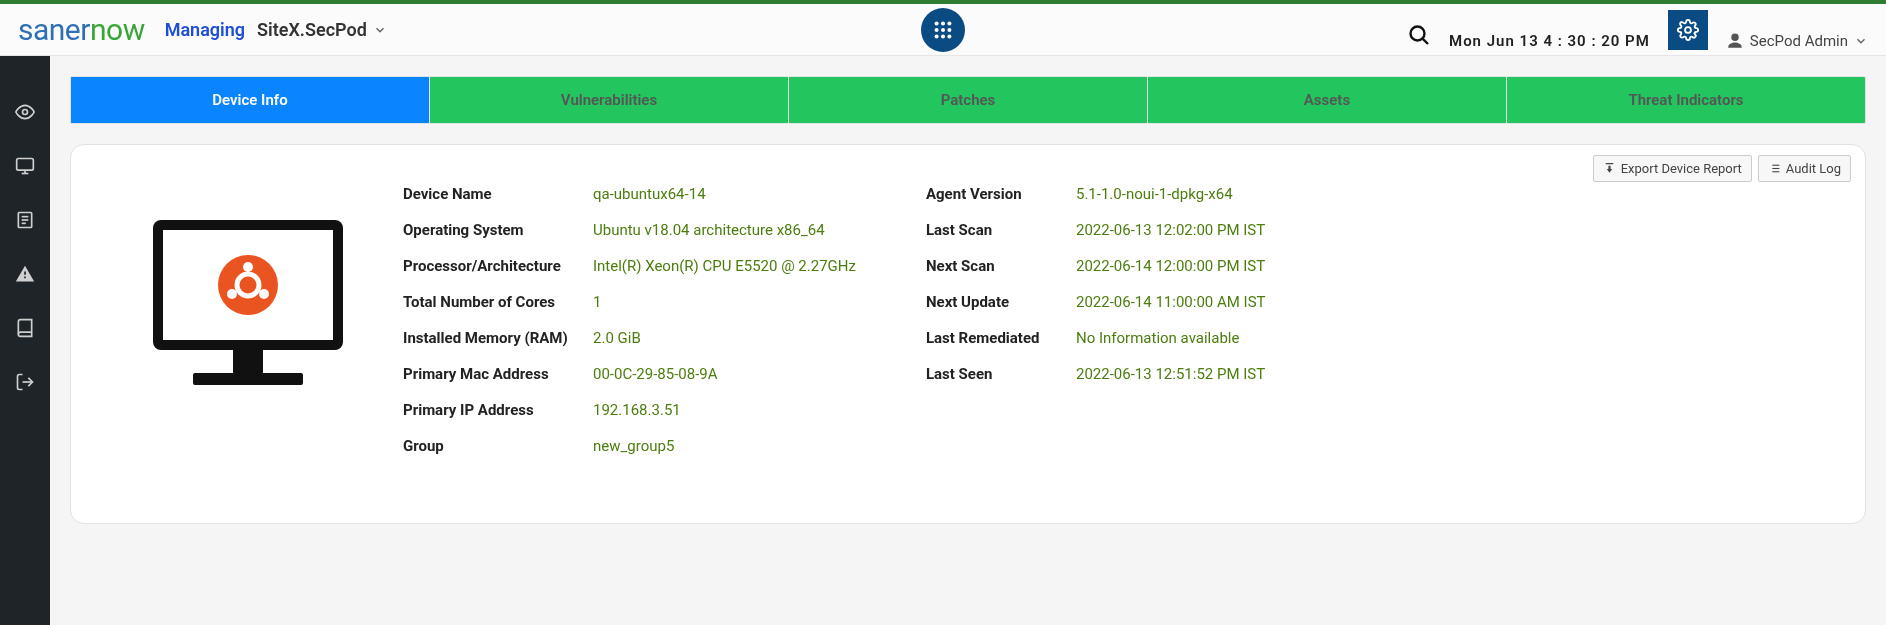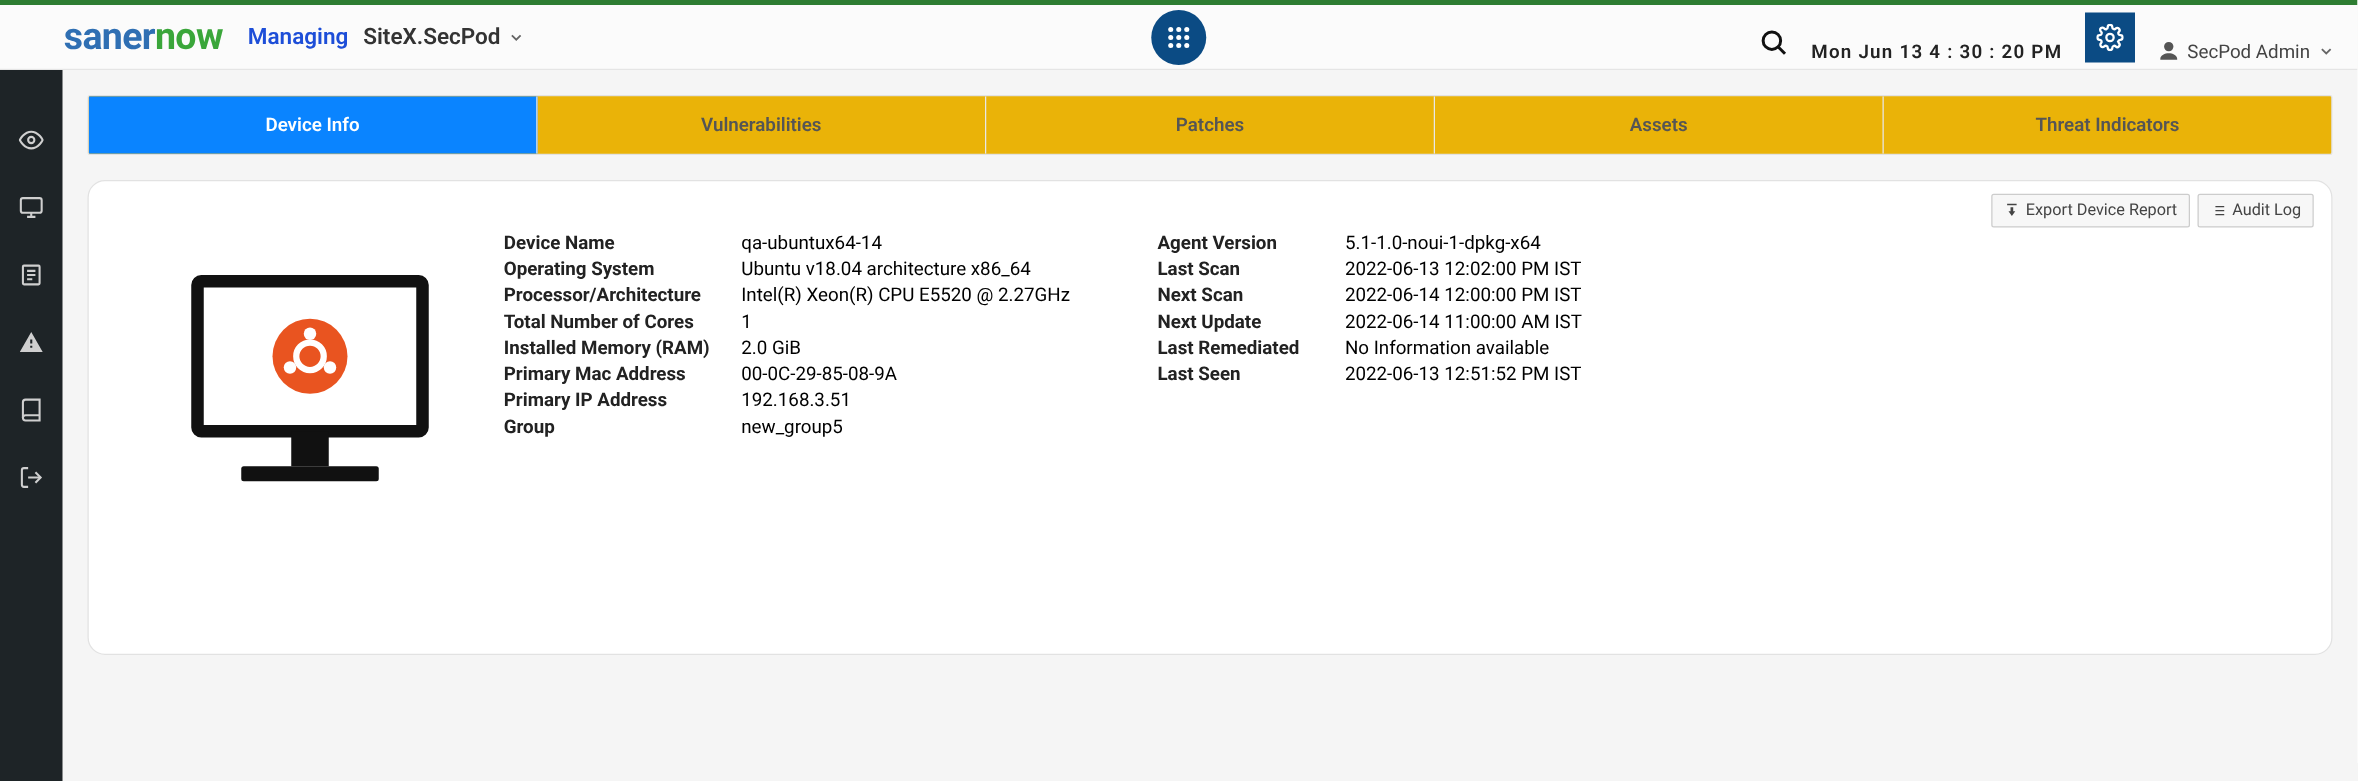--- a/index.html
+++ b/index.html
@@ -1,47 +1,47 @@
 <!DOCTYPE html>
 <html><head>
 <meta charset="utf-8">
 <style>
   * { box-sizing: border-box; margin: 0; padding: 0; }
   body { font-family: -apple-system, "Segoe UI", Roboto, "Helvetica Neue", Arial, sans-serif; font-size: 14px; color: #333; background: #f5f5f5; width: 1886px; }
   .topbar-green { height: 4px; background: #2e7d32; width: 100%; }
   .topbar { height: 52px; background: #fbfbfb; display: flex; align-items: center; padding: 0 18px; border-bottom: 1px solid #e5e5e5; position: relative; }
-  .logo { font-size: 30px; font-weight: 700; letter-spacing: -0.5px; margin-left: 33px; }
+  .logo { font-size: 30px; font-weight: 400; letter-spacing: -0.5px; }
   .logo .blue { color: #2f6fb3; }
   .logo .green { color: #3aa63a; }
   .managing { margin-left: 20px; font-size: 18px; color: #1d4ed8; font-weight: 600; }
   .site { margin-left: 12px; font-size: 18px; color: #333; font-weight: 600; display:flex; align-items:center; cursor:pointer; }
   .site svg { margin-left: 6px; }
   .center-launcher { position: absolute; left: 50%; top: 50%; transform: translate(-50%, -50%); width: 44px; height: 44px; border-radius: 50%; background: #0b4b84; display:flex; align-items:center; justify-content:center; cursor:pointer; }
   .right-tools { margin-left: auto; display:flex; align-items:flex-end; gap: 18px; }
   .datetime { font-size: 15px; color: #222; font-weight: 600; letter-spacing: 1px; }
   .gear-btn { width: 40px; height: 40px; background: #0b4b84; display:flex; align-items:center; justify-content:center; cursor:pointer; }
   .user-area { display:flex; align-items:center; gap:6px; color:#444; font-size:15px; cursor:pointer; }
   .body-row { display:flex; }
   .sidebar { width: 50px; background: #1e2427; min-height: 570px; display:flex; flex-direction:column; align-items:center; padding-top: 46px; gap: 34px; }
   .sidebar .icn { color: #cfcfcf; cursor:pointer; display:flex; align-items:center; justify-content:center; }
   .content { flex:1; padding: 20px; }
-  .tabs { display:flex; background:#eab308; border:1px solid #e2e2e2; border-radius:2px; overflow:hidden; }
+  .tabs { display:flex; background:#22c55e; border:1px solid #e2e2e2; border-radius:2px; overflow:hidden; }
   .tab { flex:1; text-align:center; padding: 14px 10px; font-size:15px; color:#555; font-weight:600; border-right:1px solid #e8e8e8; cursor:pointer; }
   .tab:last-child { border-right:none; }
   .tab.active { background:#0a84ff; color:#fff; }
   .panel { margin-top: 20px; background:#fff; border:1px solid #e2e2e2; border-radius:14px; padding: 18px 34px 30px 22px; min-height: 380px; position:relative; }
   .panel-actions { position:absolute; right:14px; top:10px; display:flex; gap:6px; }
   .btn { border:1px solid #ccc; background:#f7f7f7; padding:5px 9px; font-size:13px; color:#444; cursor:pointer; display:flex; align-items:center; gap:5px; border-radius:2px; }
   .info-row { display:flex; align-items:flex-start; margin-top: 22px; }
   .monitor-wrap { width: 310px; display:flex; align-items:center; justify-content:center; padding-top: 20px; }
   .kv-grid { display:flex; gap: 70px; }
-  .kv-col { display:flex; flex-direction:column; gap: 3px; }
+  .kv-col { display:flex; flex-direction:column; gap: 18px; }
   .kv { display:flex; }
   .kv .k { width: 190px; font-weight:700; color:#222; font-size:15px; }
-  .kv .v { color:#000000; font-size:15px; }
+  .kv .v { color:#4d7c0f; font-size:15px; }
   .kv-col.right .k { width: 150px; }
   .search-icn { cursor:pointer; }
 </style>
 </head>
 <body>
 
 <div class="topbar-green"></div>
 
 <div class="topbar">
   <div class="logo">

